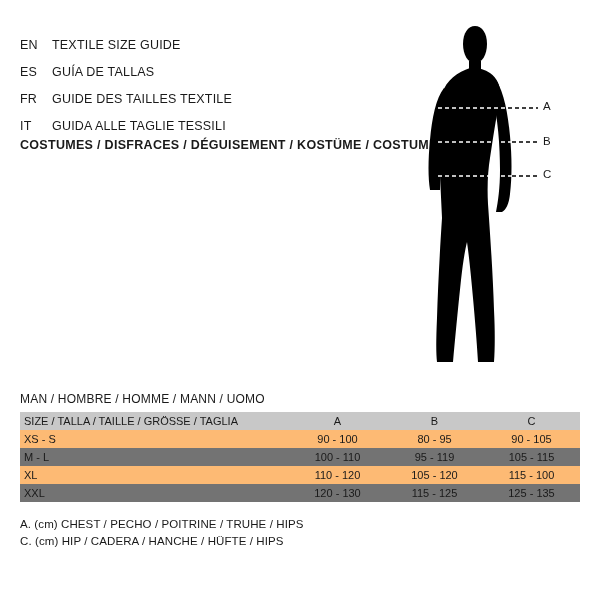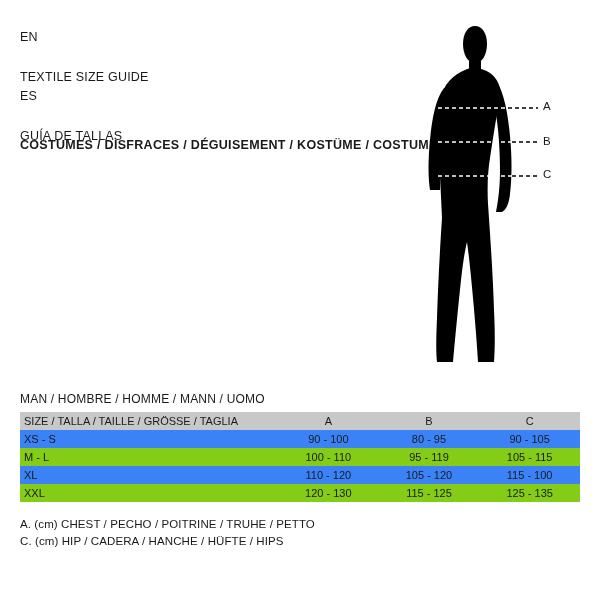--- a/index.html
+++ b/index.html
@@ -28,21 +28,20 @@
     top: 28px;
     width: 400px;
   }
   .lang-row {
     display: flex;
     align-items: baseline;
     font-size: 12.5px;
     line-height: 18px;
     letter-spacing: 0.2px;
     margin-bottom: 1px;
-    flex-direction: column;
   }
   .lang-code {
     width: 32px;
     flex: 0 0 32px;
     font-weight: 400;
   }
   .lang-text {
     flex: 1 1 auto;
     margin-top: 8px;
   }
@@ -90,39 +89,39 @@
   table.size-table {
     position: absolute;
     left: 20px;
     top: 412px;
     width: 560px;
     border-collapse: collapse;
     font-size: 11px;
   }
   table.size-table th,
   table.size-table td {
-    padding: 3px 4px;
+    padding: 3px 15px;
     text-align: center;
     font-weight: normal;
     border: none;
   }
   table.size-table th:first-child,
   table.size-table td:first-child {
     text-align: left;
     padding-left: 4px;
     width: 250px;
   }
   table.size-table thead tr {
     background: #c8c8c8;
   }
   table.size-table tbody tr.odd {
-    background: #3b82f6;
+    background: #fdba74;
   }
   table.size-table tbody tr.even {
-    background: #84cc16;
+    background: #737373;
   }
 
   
   .legend {
     position: absolute;
     left: 20px;
     top: 516px;
     font-size: 11.5px;
     line-height: 17px;
   }
@@ -136,20 +135,28 @@
 <div class="page">
 
   <div class="lang-block">
     <div class="lang-row">
       <span class="lang-code">EN</span>
       <span class="lang-text">TEXTILE SIZE GUIDE</span>
     </div>
     <div class="lang-row">
       <span class="lang-code">ES</span>
       <span class="lang-text">GUÍA DE TALLAS</span>
+    </div>
+    <div class="lang-row">
+      <span class="lang-code">FR</span>
+      <span class="lang-text">GUIDE DES TAILLES TEXTILE</span>
+    </div>
+    <div class="lang-row">
+      <span class="lang-code">IT</span>
+      <span class="lang-text">GUIDA ALLE TAGLIE TESSILI</span>
     </div>
   </div>
 
   <div class="costumes-line">COSTUMES / DISFRACES / DÉGUISEMENT / KOSTÜME / COSTUMI</div>
 
   <div class="figure-wrap">
     <svg width="165" height="360" viewBox="0 0 165 360" xmlns="http://www.w3.org/2000/svg">
       <g>
 
         <path fill="#000000" d="M55 8 C48 8 43 15 43 26 C43 37 48 45 55 45 C62 45 67 37 67 26 C67 15 62 8 55 8 Z"></path>
@@ -232,17 +239,17 @@
       <tr class="even">
         <td>XXL</td>
         <td>120 - 130</td>
         <td>115 - 125</td>
         <td>125 - 135</td>
       </tr>
     </tbody>
   </table>
 
   <div class="legend">
-    <div>A. (cm) CHEST / PECHO / POITRINE / TRUHE / PETTO</div>
+    <div>A. (cm) CHEST / PECHO / POITRINE / TRUHE / HIPS</div>
     <div>C. (cm) HIP / CADERA / HANCHE / HÜFTE / HIPS</div>
   </div>
 
 </div>
 
 </body></html>

